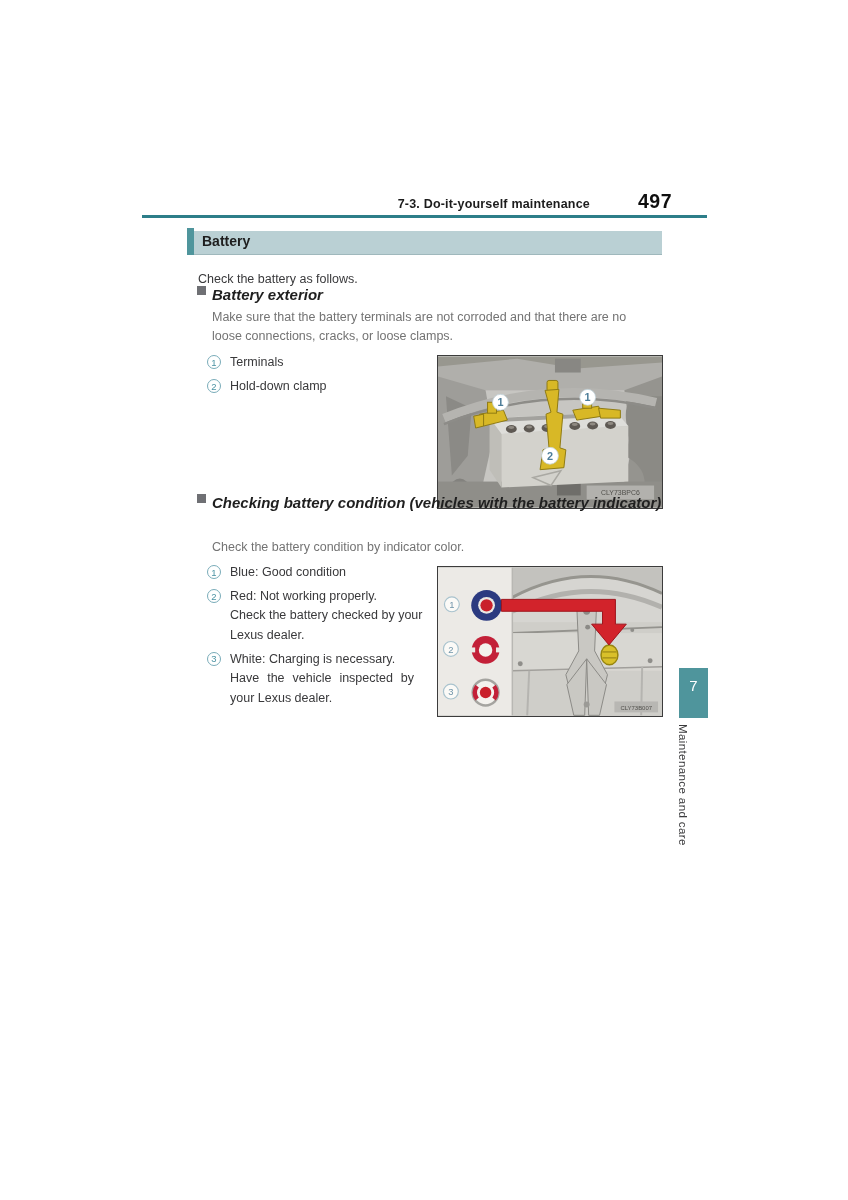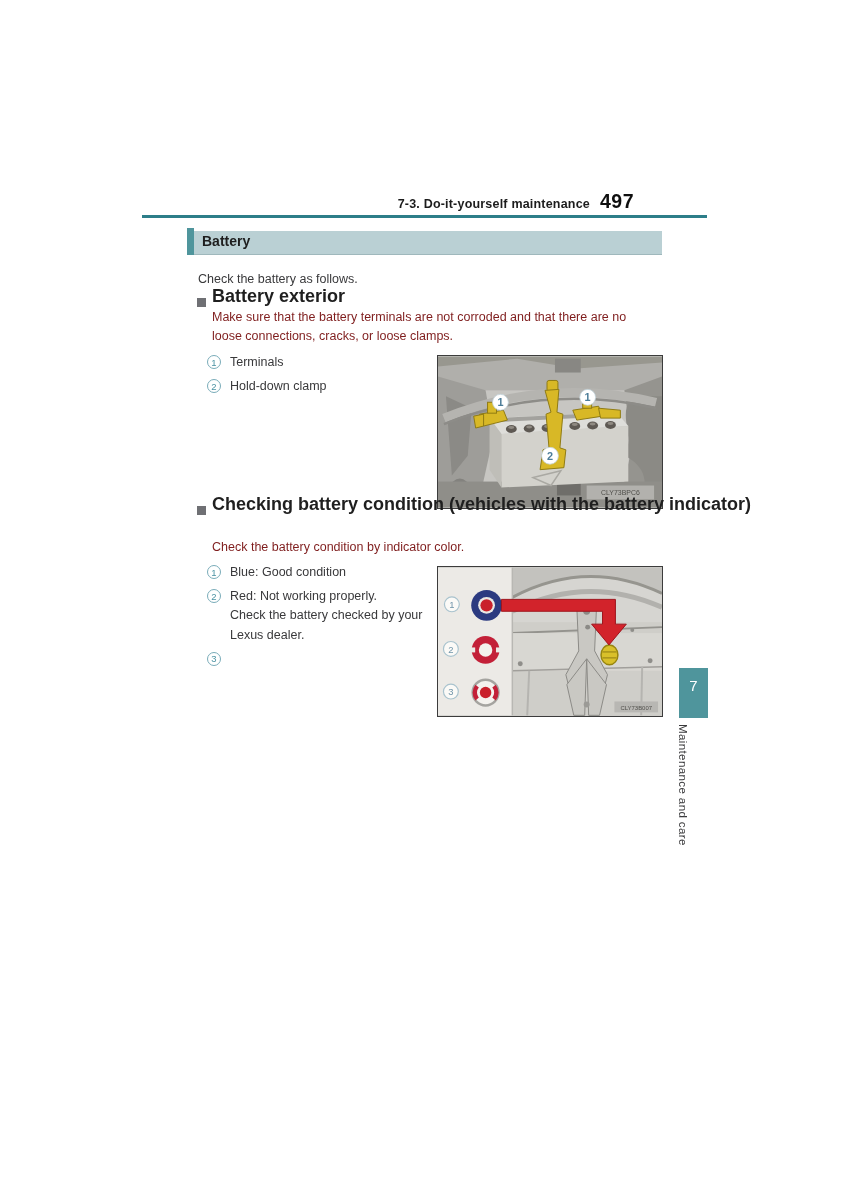--- a/index.html
+++ b/index.html
@@ -6,34 +6,34 @@
   .page{
     position:relative;width:848px;height:1200px;background:#ffffff;overflow:hidden;
     font-family:"Liberation Sans",sans-serif;color:#3a3a3c;margin-top:12px;
   }
   
   .header-section{
     position:absolute;top:185px;left:142px;width:448px;text-align:right;
     font-size:12.5px;font-weight:bold;color:#1c1c1c;letter-spacing:.2px;
   }
   .header-page{
-    position:absolute;top:178px;left:600px;width:72px;
+    position:absolute;top:178px;left:600px;width:72px;text-align:right;
     font-size:19.5px;font-weight:bold;color:#0f0f0f;letter-spacing:.5px;
   }
   .header-rule{position:absolute;top:203px;left:142px;width:565px;height:3px;background:#2d7e89;}
   
   .title-bar{position:absolute;left:187px;top:219px;width:475px;height:23px;background:#bad0d4;border-bottom:1px solid #9fb8bc;}
   .title-accent{position:absolute;left:187px;top:216px;width:7px;height:27px;background:#4f959c;}
   .title-text{position:absolute;left:202px;top:221px;font-size:14px;font-weight:bold;color:#1e1e1e;}
   .intro{position:absolute;left:198px;top:260px;font-size:12.5px;color:#39393b;}
   
-  .sec-heading{position:absolute;display:flex;align-items:flex-end;font-size:18px;font-weight:bold;color:#1f1f1f;}
+  .sec-heading{position:absolute;display:flex;align-items:flex-start;font-size:15px;font-weight:bold;color:#1f1f1f;font-style:italic;}
   .bullet{width:9px;height:9px;background:#6f7074;margin-right:6px;flex:none;}
   
-  .para{position:absolute;font-size:12.5px;line-height:19.3px;color:#7f1d1d;}
+  .para{position:absolute;font-size:12.5px;line-height:19.3px;color:#737373;}
   
   .list{position:absolute;}
   .list-item{display:flex;margin-bottom:4.6px;}
   .num-circle{
     width:14px;height:14px;border:1.3px solid #79acb9;border-radius:50%;
     color:#4c93a3;font-size:9.5px;display:flex;align-items:center;justify-content:center;
     flex:none;margin-right:9px;margin-top:2px;box-sizing:border-box;
   }
   .item-lines{font-size:12.5px;line-height:19.4px;color:#39393b;}
   .jw{word-spacing:4.5px;}
@@ -174,20 +174,25 @@
     <div class="list-item">
       <span class="num-circle">2</span>
       <div class="item-lines">
         <div>Red: Not working properly.</div>
         <div>Check the battery checked by your</div>
         <div>Lexus dealer.</div>
       </div>
     </div>
     <div class="list-item">
       <span class="num-circle">3</span>
+      <div class="item-lines">
+        <div>White: Charging is necessary.</div>
+        <div class="jw">Have the vehicle inspected by</div>
+        <div>your Lexus dealer.</div>
+      </div>
     </div>
   </div>
 
   <div class="figure" style="left:437px;top:554px;width:226px;height:151px;">
     <svg viewBox="0 0 226 149" width="224" height="149">
       <rect width="226" height="149" fill="#d6d5d1"></rect>
       <path d="M75,0 L226,0 L226,26 Q150,-10 75,30 Z" fill="#c3c2be"></path>
       <path d="M75,30 Q150,-10 226,26" stroke="#96958f" stroke-width="3" fill="none"></path>
       <path d="M75,44 Q150,6 226,40" stroke="#b2b1ad" stroke-width="5" fill="none"></path>
       <rect x="75" y="55" width="151" height="94" fill="#cfcec9"></rect>

